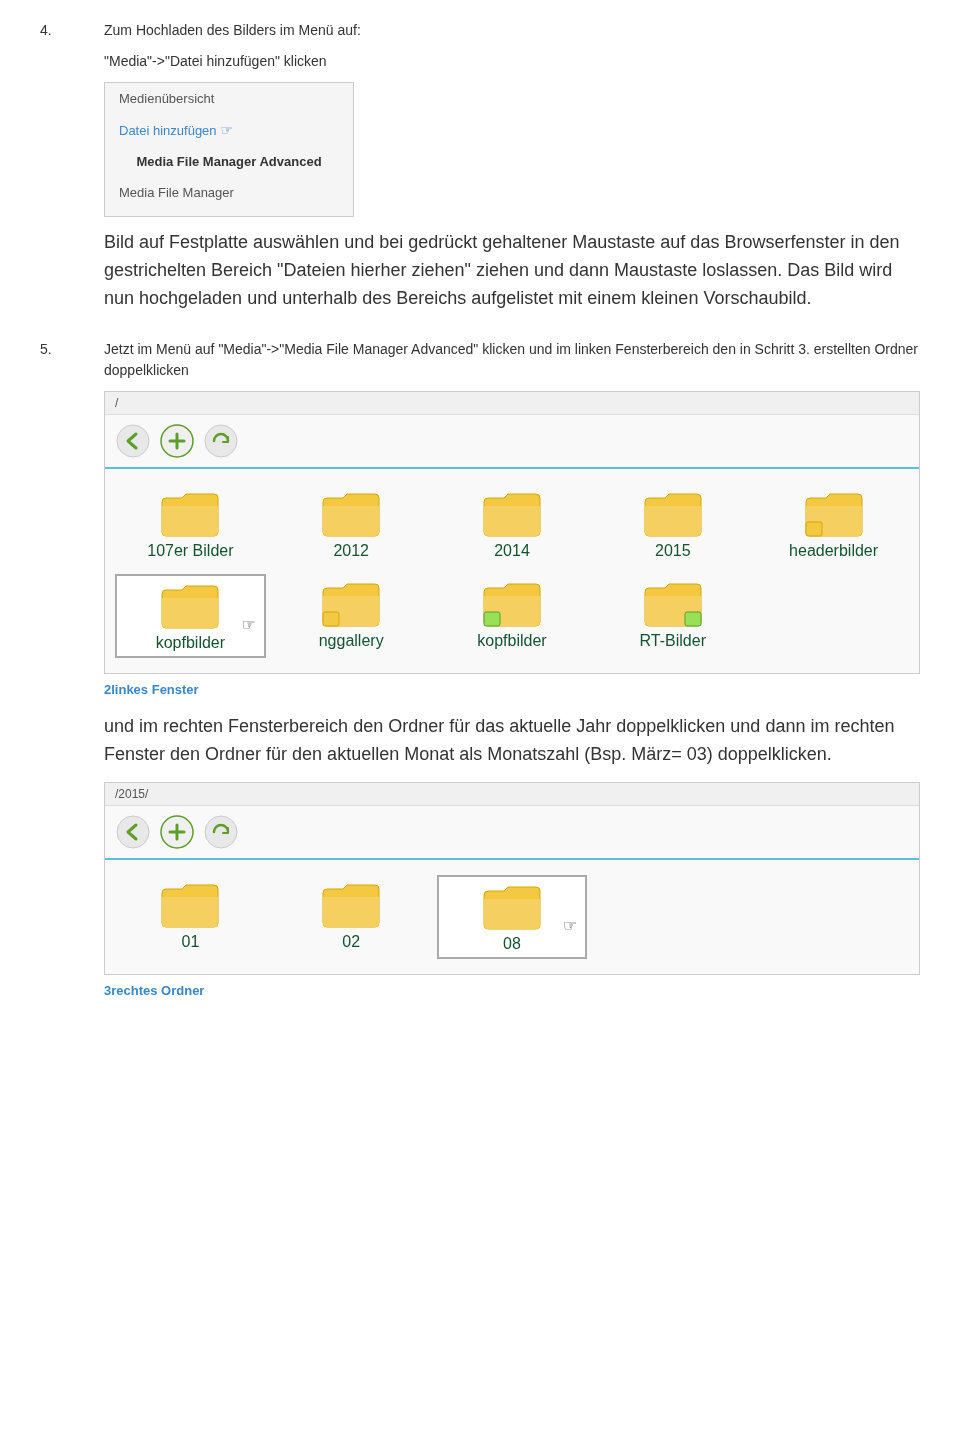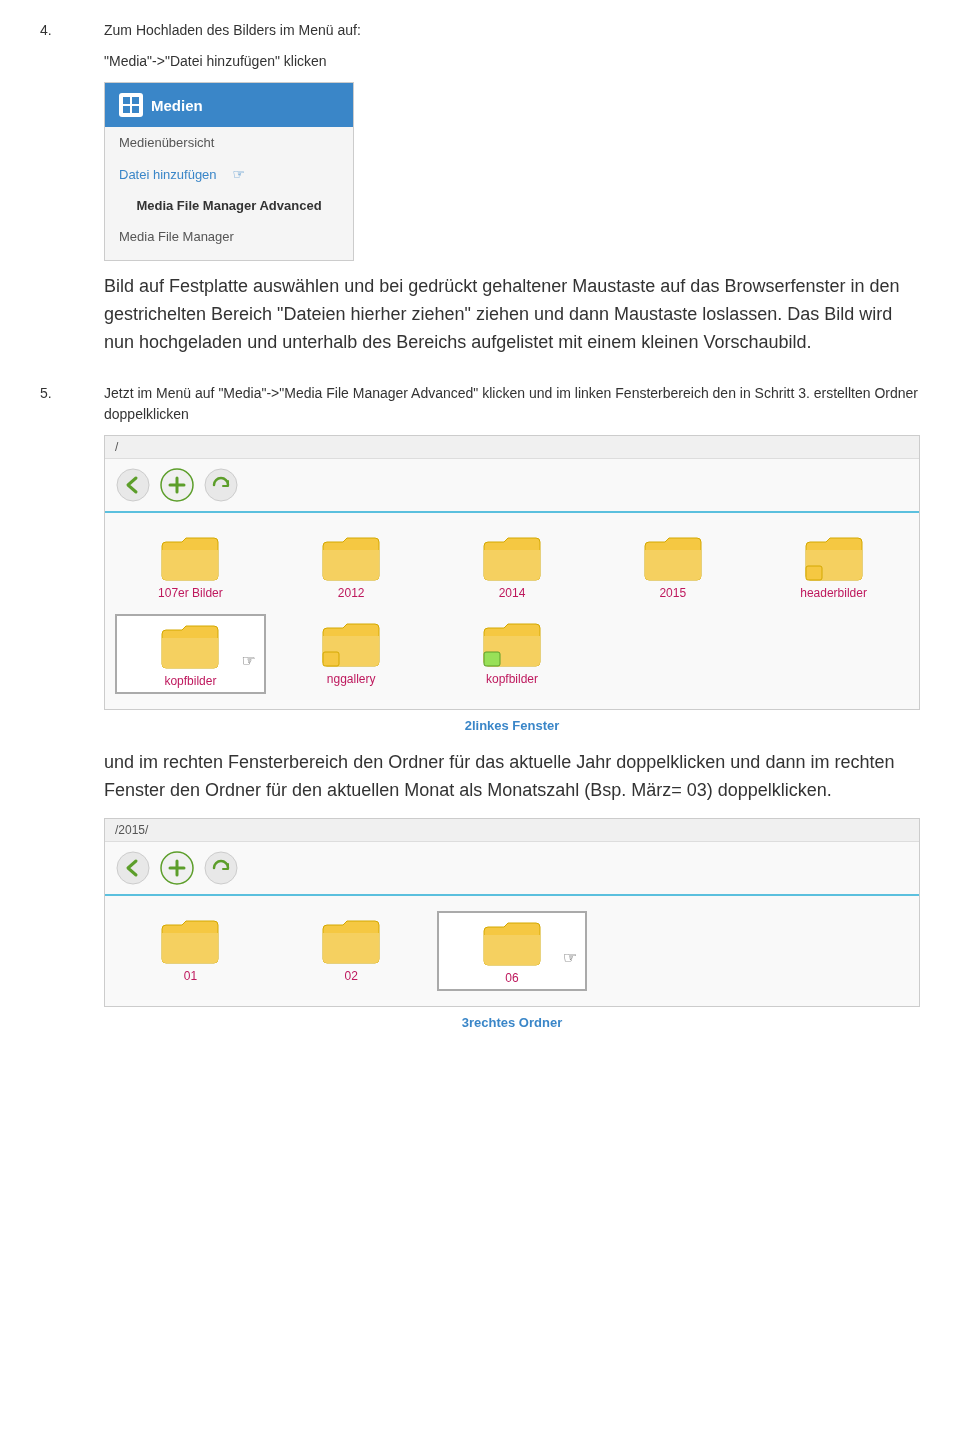--- a/index.html
+++ b/index.html
@@ -65,21 +65,21 @@
       font-size: 13px;
       color: #555;
       background: #f5f5f5;
       border-bottom: none;
     }
     .menu-item.active {
       color: #3a86c8;
       font-weight: normal;
       display: flex;
       align-items: center;
-      gap: 16px;
+      gap: 4px;
     }
     .menu-item.bold-item {
       color: #333;
       font-weight: bold;
       text-align: center;
     }
     
     .filemanager-screenshot {
       border: 1px solid #ccc;
       background: #f9f9f9;
@@ -125,26 +125,26 @@
     .folder-item.selected {
       border: 2px solid #aaa;
       background: #fff;
     }
     .folder-icon {
       width: 60px;
       height: 50px;
       position: relative;
     }
     .folder-label {
-      font-size: 12px;
+      font-size: 16px;
       text-align: right;
-      color: #be185d;
+      color: #14532d;
     }
     .caption-text {
-      text-align: center;
+      text-align: left;
       color: #3a86c8;
       font-size: 13px;
       font-weight: bold;
       margin: 6px 0 16px 0;
     }
     .paragraph-text {
       font-size: 18px;
       line-height: 1.55;
       color: #333;
       margin-bottom: 14px;
@@ -153,31 +153,20 @@
 </head>
 <body>
 
 <div class="step-container">
   <div class="step-number">4.</div>
   <div class="step-content">
     <div class="step-text">Zum Hochladen des Bilders im Menü auf:</div>
     <div class="step-text">"Media"-&gt;"Datei hinzufügen" klicken</div>
 
     <div class="menu-screenshot">
-      <div class="menu-header">
-        <div class="menu-header-icon">
-          <svg viewBox="0 0 18 18" fill="#3a86c8" xmlns="http://www.w3.org/2000/svg">
-            <rect x="1" y="1" width="7" height="7" fill="#3a86c8"></rect>
-            <rect x="10" y="1" width="7" height="7" fill="#3a86c8"></rect>
-            <rect x="1" y="10" width="7" height="7" fill="#3a86c8"></rect>
-            <rect x="10" y="10" width="7" height="7" fill="#3a86c8"></rect>
-          </svg>
-        </div>
-        <span>Medien</span>
-      </div>
       <div class="menu-item">Medienübersicht</div>
       <div class="menu-item active">
         <span>Datei hinzufügen</span>
         <span style="font-size:14px;">☞</span>
       </div>
       <div class="menu-item bold-item">Media File Manager Advanced</div>
       <div class="menu-item" style="padding-bottom:16px;">Media File Manager</div>
     </div>
 
     <div class="paragraph-text">Bild auf Festplatte auswählen und bei gedrückt gehaltener Maustaste auf das Browserfenster in den gestrichelten Bereich "Dateien hierher ziehen" ziehen und dann Maustaste loslassen. Das Bild wird nun hochgeladen und unterhalb des Bereichs aufgelistet mit einem kleinen Vorschaubild.</div>
@@ -282,20 +271,28 @@
 
         <div class="folder-item">
           <svg class="folder-icon" viewBox="0 0 60 50" xmlns="http://www.w3.org/2000/svg">
             <path d="M2 14 Q2 10 6 10 L22 10 L26 6 L54 6 Q58 6 58 10 L58 44 Q58 48 54 48 L6 48 Q2 48 2 44 Z" fill="#F5C842" stroke="#D4A800" stroke-width="1"></path>
             <path d="M2 18 L58 18 L58 44 Q58 48 54 48 L6 48 Q2 48 2 44 Z" fill="#F5D060"></path>
             <rect x="2" y="34" width="16" height="14" rx="2" fill="#98e058" stroke="#5c9e2a" stroke-width="1"></rect>
           </svg>
           <span class="folder-label">kopfbilder</span>
         </div>
 
+        <div class="folder-item">
+          <svg class="folder-icon" viewBox="0 0 60 50" xmlns="http://www.w3.org/2000/svg">
+            <path d="M2 14 Q2 10 6 10 L22 10 L26 6 L54 6 Q58 6 58 10 L58 44 Q58 48 54 48 L6 48 Q2 48 2 44 Z" fill="#F5C842" stroke="#D4A800" stroke-width="1"></path>
+            <path d="M2 18 L58 18 L58 44 Q58 48 54 48 L6 48 Q2 48 2 44 Z" fill="#F5D060"></path>
+            <rect x="42" y="34" width="16" height="14" rx="2" fill="#98e058" stroke="#5c9e2a" stroke-width="1"></rect>
+          </svg>
+          <span class="folder-label">RT-Bilder</span>
+        </div>
       </div>
     </div>
 
     <div class="caption-text">2linkes Fenster</div>
 
     <div class="paragraph-text">und im rechten Fensterbereich den Ordner für das aktuelle Jahr doppelklicken und dann im rechten Fenster den Ordner für den aktuellen Monat als Monatszahl (Bsp. März= 03) doppelklicken.</div>
 
     <div class="filemanager-screenshot">
       <div class="fm-path-bar">/2015/</div>
       <div class="fm-toolbar">
@@ -338,21 +335,21 @@
           </svg>
           <span class="folder-label">02</span>
         </div>
 
         <div class="folder-item selected" style="position:relative;">
           <svg class="folder-icon" viewBox="0 0 60 50" xmlns="http://www.w3.org/2000/svg">
             <path d="M2 14 Q2 10 6 10 L22 10 L26 6 L54 6 Q58 6 58 10 L58 44 Q58 48 54 48 L6 48 Q2 48 2 44 Z" fill="#F5C842" stroke="#D4A800" stroke-width="1"></path>
             <path d="M2 18 L58 18 L58 44 Q58 48 54 48 L6 48 Q2 48 2 44 Z" fill="#F5D060"></path>
           </svg>
           <span style="position:absolute;bottom:22px;right:8px;font-size:16px;">☞</span>
-          <span class="folder-label">06</span>
+          <span class="folder-label">08</span>
         </div>
       </div>
     </div>
 
     <div class="caption-text">3rechtes Ordner</div>
 
   </div>
 </div>
 
 </body></html>

